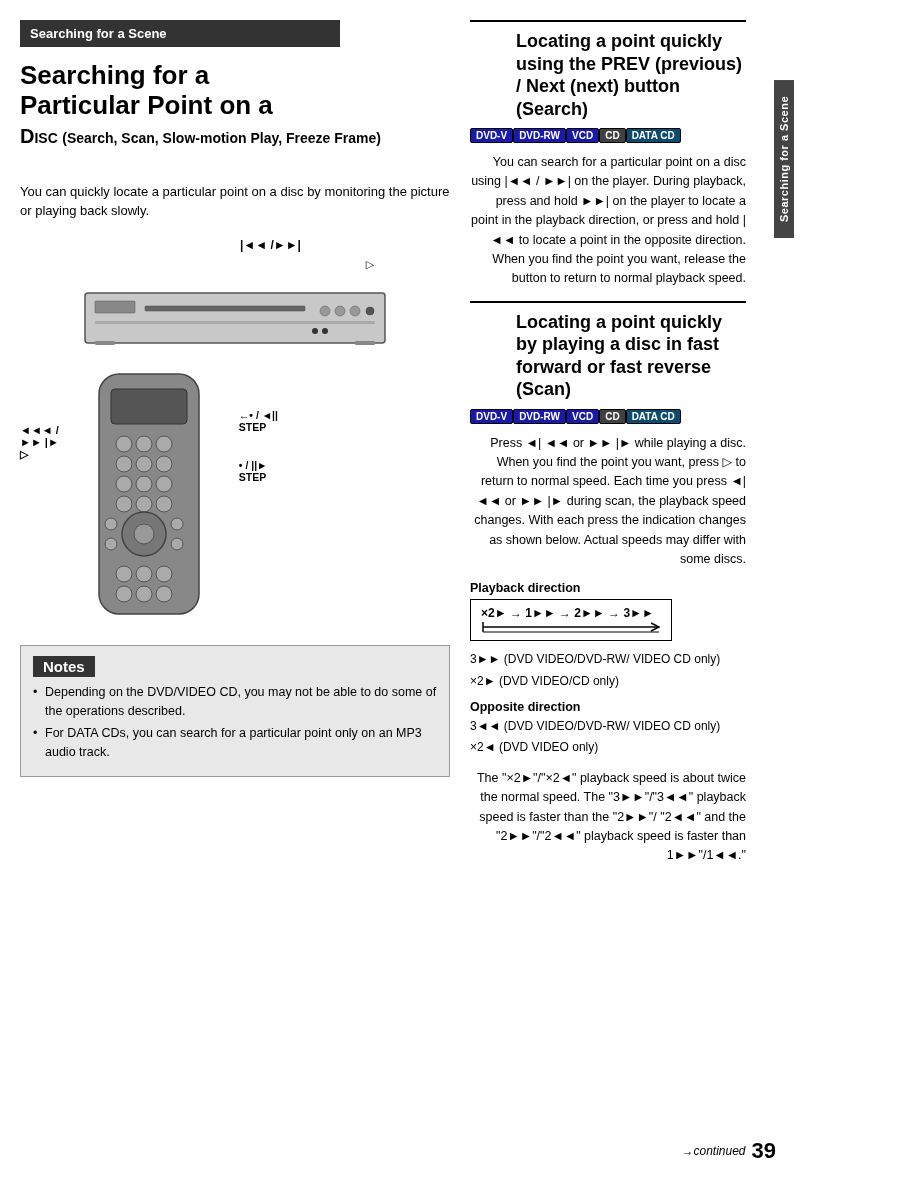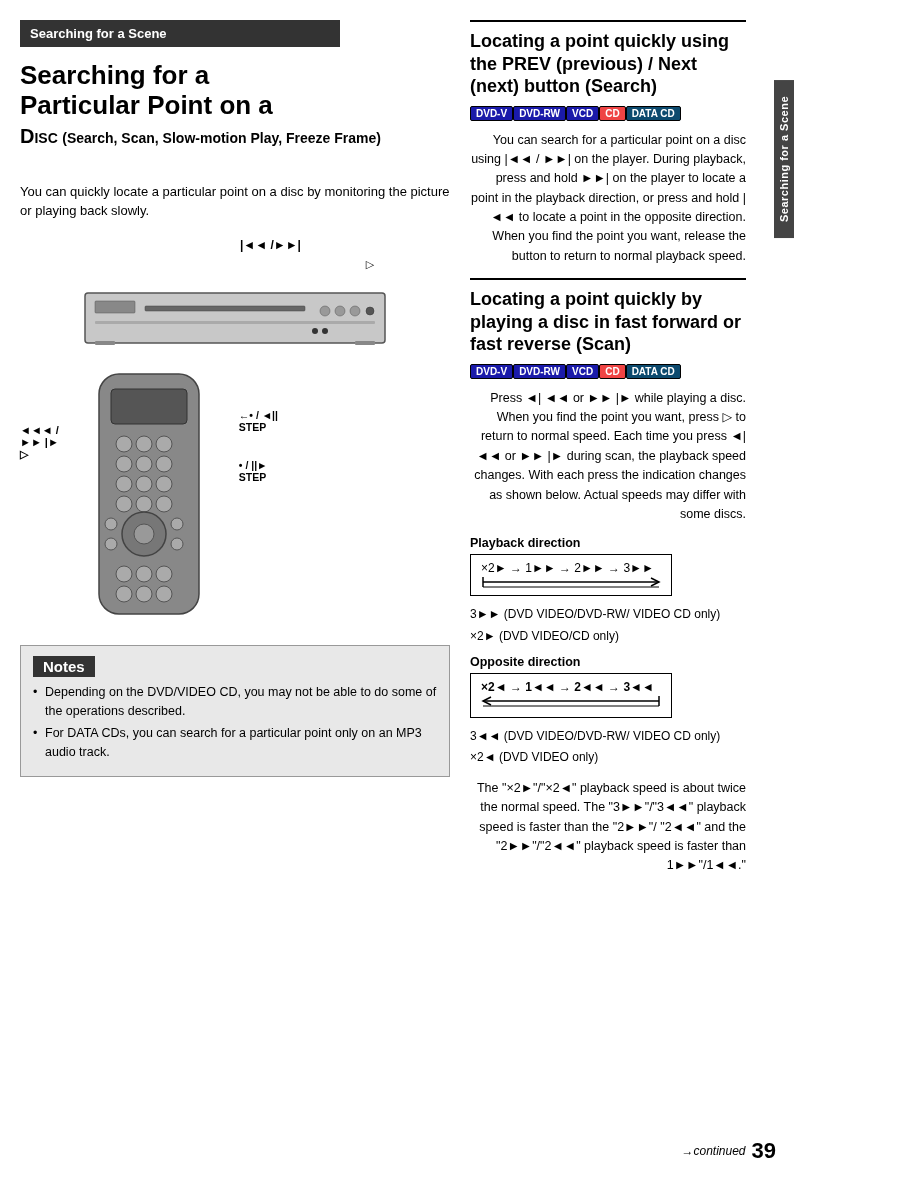--- a/index.html
+++ b/index.html
@@ -123,41 +123,42 @@
     .section-divider {
       border-top: 2px solid #000;
       margin-bottom: 8px;
     }
     .section-title {
       font-size: 18px;
       font-weight: 900;
       line-height: 1.25;
       margin-bottom: 8px;
       font-family: Arial, Helvetica, sans-serif;
+      margin-left: 46px;
     }
 
     
     .format-badges {
       display: flex;
       margin-bottom: 10px;
       flex-wrap: wrap;
     }
     .badge {
       border: 1px solid #000;
       padding: 1px 5px;
       font-size: 10px;
       font-weight: bold;
       background: #1a1aaa;
       color: #fff;
       border-radius: 2px;
     }
     .badge.dvdv { background: #1a1aaa; }
     .badge.dvdrw { background: #1a1aaa; }
     .badge.vcd { background: #1a1aaa; }
-    .badge.cd { background: #ef4444; }
+    .badge.cd { background: #404040; }
     .badge.datacd { background: #0c4a6e; }
 
     .body-text {
       font-size: 12.5px;
       line-height: 1.55;
       margin-bottom: 12px;
       text-align: right;
     }
 
     
@@ -370,49 +371,40 @@
         <span class="badge datacd">DATA CD</span>
       </div>
 
       <p class="body-text">
         Press ◄| ◄◄ or ►► |► while playing a disc. When you find the point you want, press ▷ to return to normal speed. Each time you press ◄| ◄◄ or ►► |► during scan, the playback speed changes. With each press the indication changes as shown below. Actual speeds may differ with some discs.
       </p>
 
       <div class="diagram-section">
         <div class="diagram-label">Playback direction</div>
 
-        <div style="border: 1.5px solid #000; display:inline-block; padding: 6px 10px; margin-bottom:6px; font-size:12px; font-weight:normal;">
+        <div style="border: 1.5px solid #000; display:inline-block; padding: 6px 10px; margin-bottom:6px; font-size:12px; font-weight:bold;">
           <div>×2► → 1►► → 2►► → 3►►</div>
           <div style="display:flex; gap:0;">
             <svg width="180" height="14" viewBox="0 0 180 14">
               <line x1="2" y1="7" x2="178" y2="7" stroke="#000" stroke-width="1.5"></line>
               <polyline points="170,3 178,7 170,11" fill="none" stroke="#000" stroke-width="1.5"></polyline>
               <line x1="2" y1="2" x2="2" y2="12" stroke="#000" stroke-width="1.5"></line>
 
               <line x1="2" y1="12" x2="178" y2="12" stroke="#000" stroke-width="1"></line>
             </svg>
           </div>
         </div>
 
         <div class="scan-note">3►► (DVD VIDEO/DVD-RW/ VIDEO CD only)</div>
         <div class="scan-note">×2► (DVD VIDEO/CD only)</div>
       </div>
 
       <div class="diagram-section" style="margin-top:10px;">
         <div class="diagram-label">Opposite direction</div>
 
-        <div style="border: 1.5px solid #000; display:inline-block; padding: 6px 10px; margin-bottom:6px; font-size:12px; font-weight:bold;">
-          <div>×2◄ → 1◄◄ → 2◄◄ → 3◄◄</div>
-          <svg width="180" height="14" viewBox="0 0 180 14">
-            <line x1="2" y1="7" x2="178" y2="7" stroke="#000" stroke-width="1.5"></line>
-            <polyline points="10,3 2,7 10,11" fill="none" stroke="#000" stroke-width="1.5"></polyline>
-            <line x1="178" y1="2" x2="178" y2="12" stroke="#000" stroke-width="1.5"></line>
-            <line x1="2" y1="12" x2="178" y2="12" stroke="#000" stroke-width="1"></line>
-          </svg>
-        </div>
 
         <div class="scan-note">3◄◄ (DVD VIDEO/DVD-RW/ VIDEO CD only)</div>
         <div class="scan-note">×2◄ (DVD VIDEO only)</div>
       </div>
 
       <p class="body-text" style="margin-top:12px;">The "×2►"/"×2◄" playback speed is about twice the normal speed. The "3►►"/"3◄◄" playback speed is faster than the "2►►"/ "2◄◄" and the "2►►"/"2◄◄" playback speed is faster than 1►►"/1◄◄."</p>
 
       <div style="position:absolute; right:-18px; top:60px; writing-mode:vertical-rl; transform:rotate(180deg); background:#444; color:#fff; font-size:11px; font-weight:bold; padding:16px 4px; letter-spacing:0.5px;">Searching for a Scene</div>
 
     </div>

